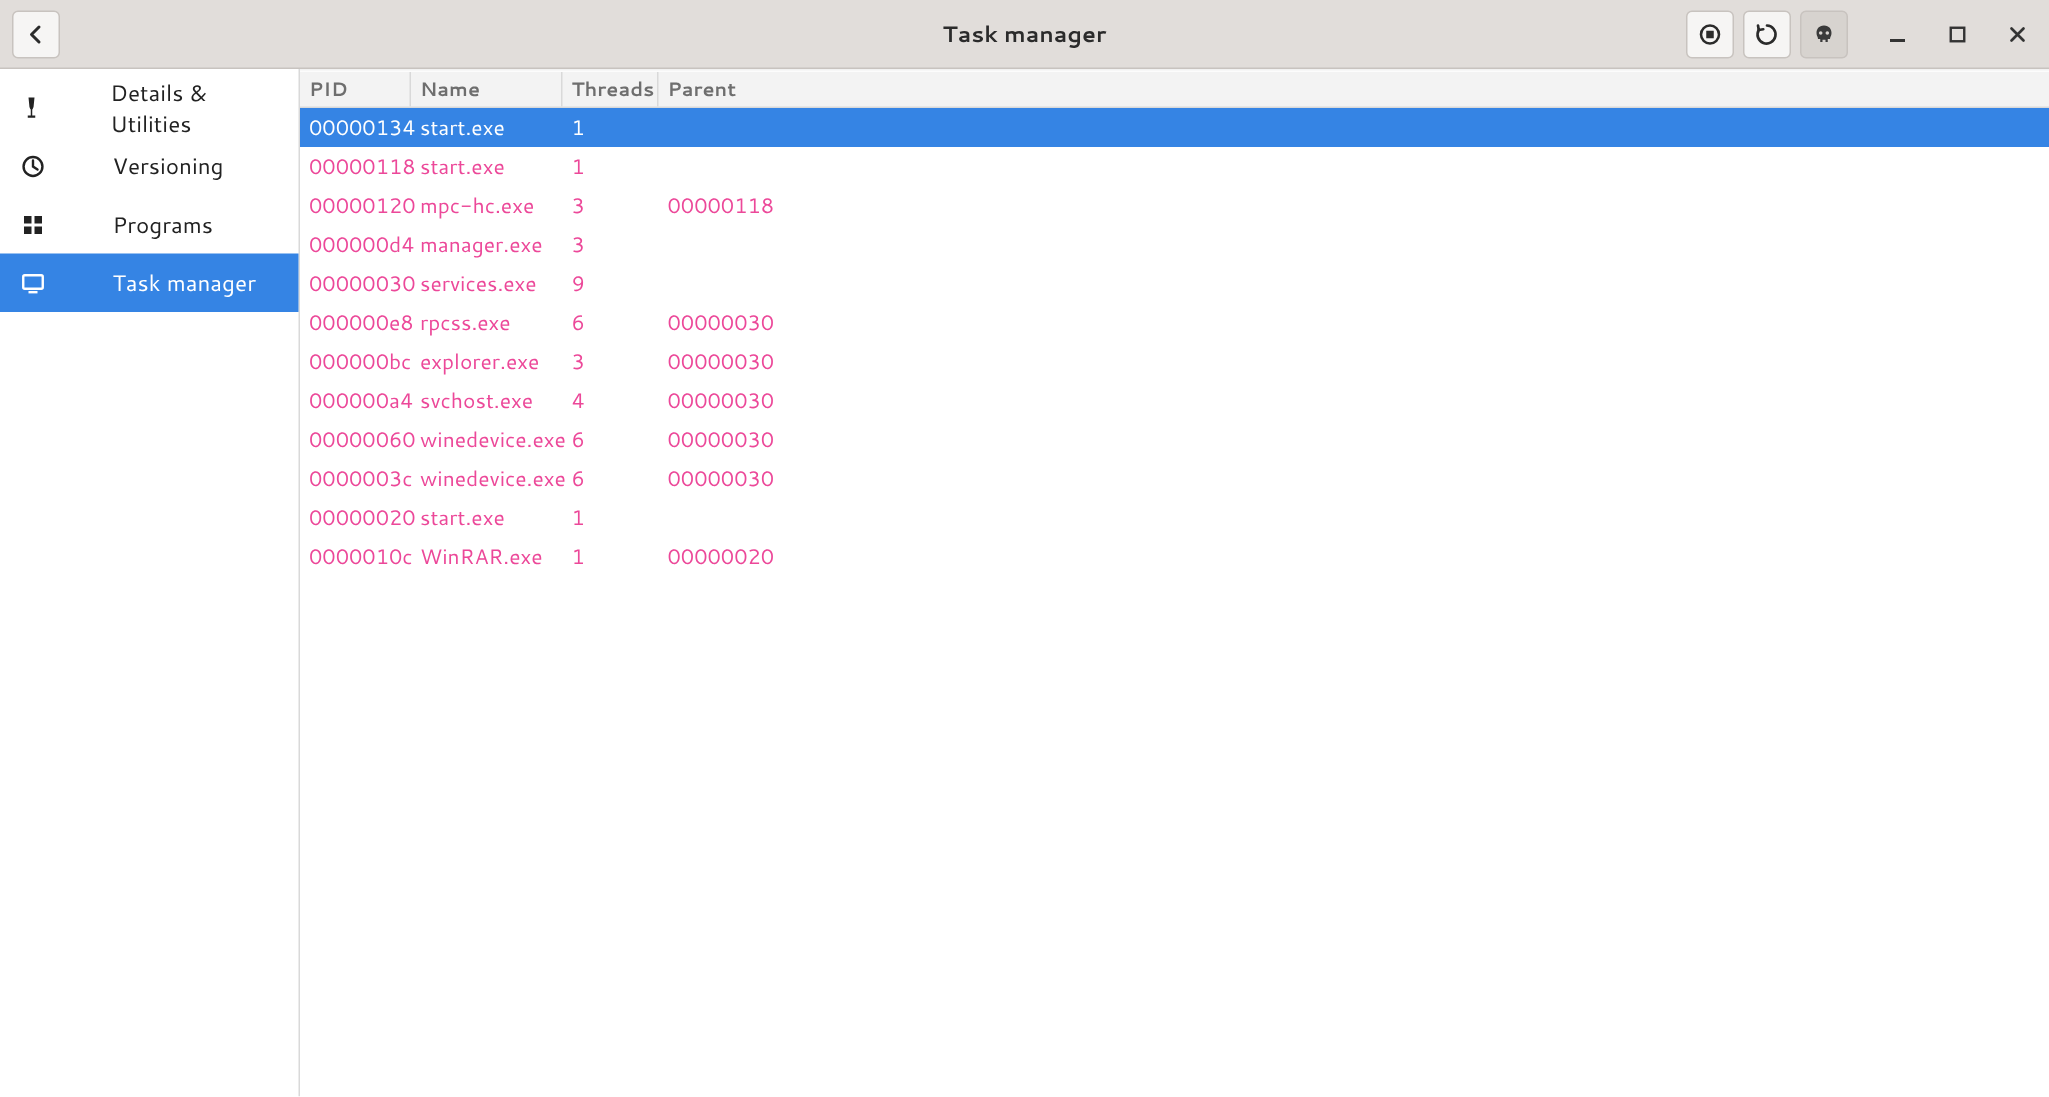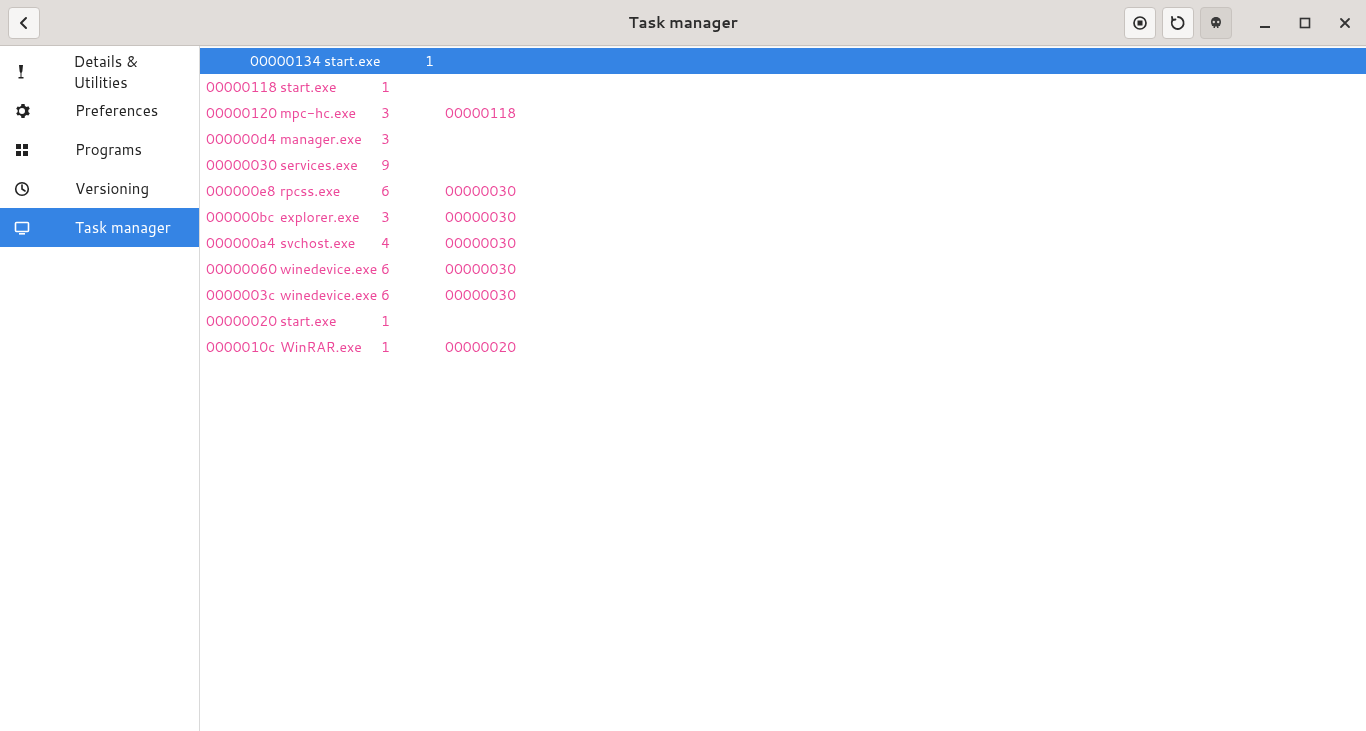--- a/index.html
+++ b/index.html
@@ -128,21 +128,20 @@
   .row {
     display: flex;
     height: 26px;
     align-items: center;
     font-size: 14px;
     color: #ec4899;
   }
   .row.selected {
     background: #3584e4;
     color: #ffffff;
-    padding-left: 44px;
   }
   .row .col { padding-left: 6px; }
   svg { display: block; }
 </style>
 </head>
 <body>
 
 <div class="titlebar">
   <div class="tb-btn">
     <span>
@@ -208,58 +207,56 @@
       <span class="icon">
         <svg width="16" height="16" viewBox="0 0 16 16">
             <path d="M6 1 L10 1 L9.5 6 C9.5 8 8.8 8.5 8.5 9 L8.5 13 L10.5 13 L10.5 14.5 L5.5 14.5 L5.5 13 L7.5 13 L7.5 9 C7.2 8.5 6.5 8 6.5 6 Z" fill="currentColor"></path>
           </svg>
       </span>
       <span>Details &amp; Utilities</span>
     </div>
     <div class="side-item">
       <span class="icon">
         <svg width="16" height="16" viewBox="0 0 16 16">
-            <path d="M8 5a3 3 0 1 0 0 6 3 3 0 0 0 0-6zm6.4 3c0 .4 0 .7-.1 1l1.5 1.2-1.4 2.4-1.8-.6c-.5.4-1.1.8-1.7 1l-.3 1.9H7.4l-.3-1.9c-.6-.2-1.2-.6-1.7-1l-1.8.6-1.4-2.4L3.7 9c-.1-.3-.1-.6-.1-1s0-.7.1-1L2.2 5.8l1.4-2.4 1.8.6c.5-.4 1.1-.8 1.7-1L7.4 1h3.2l.3 1.9c.6.2 1.2.6 1.7 1l1.8-.6 1.4 2.4L14.3 7c.1.3.1.6.1 1z" fill="currentColor"></path>
-          </svg>
-      </span>
-      <span>Preferences</span>
+            <circle cx="8" cy="8" r="6.3" fill="none" stroke="currentColor" stroke-width="1.6"></circle>
+            <path d="M8 4 L8 8 L11 10" fill="none" stroke="currentColor" stroke-width="1.6" stroke-linecap="round"></path>
+          </svg>
+      </span>
+      <span>Versioning</span>
     </div>
     <div class="side-item">
       <span class="icon">
         <svg width="16" height="16" viewBox="0 0 16 16">
             <rect x="2" y="2" width="5" height="5" fill="currentColor"></rect>
             <rect x="9" y="2" width="5" height="5" fill="currentColor"></rect>
             <rect x="2" y="9" width="5" height="5" fill="currentColor"></rect>
             <rect x="9" y="9" width="5" height="5" fill="currentColor"></rect>
           </svg>
       </span>
       <span>Programs</span>
     </div>
-    <div class="side-item">
-      <span class="icon">
-        <svg width="16" height="16" viewBox="0 0 16 16">
-            <circle cx="8" cy="8" r="6.3" fill="none" stroke="currentColor" stroke-width="1.6"></circle>
-            <path d="M8 4 L8 8 L11 10" fill="none" stroke="currentColor" stroke-width="1.6" stroke-linecap="round"></path>
-          </svg>
-      </span>
-      <span>Versioning</span>
-    </div>
     <div class="side-item selected">
       <span class="icon">
         <svg width="16" height="16" viewBox="0 0 16 16">
             <rect x="1.5" y="2.5" width="13" height="9" rx="1" fill="none" stroke="currentColor" stroke-width="1.6"></rect>
             <rect x="5" y="13" width="6" height="1.6" fill="currentColor"></rect>
           </svg>
       </span>
       <span>Task manager</span>
     </div>
   </div>
 
   <div class="main">
     <div class="shadow-strip"></div>
+    <div class="thead">
+      <div class="col pid">PID</div>
+      <div class="col name">Name</div>
+      <div class="col threads">Threads</div>
+      <div class="col parent">Parent</div>
+    </div>
     <div class="rows" id="rows">
         <div class="row selected">
           <div class="col pid">00000134</div>
           <div class="col name">start.exe</div>
           <div class="col threads">1</div>
           <div class="col parent"></div>
         </div>
         <div class="row">
           <div class="col pid">00000118</div>
           <div class="col name">start.exe</div>

